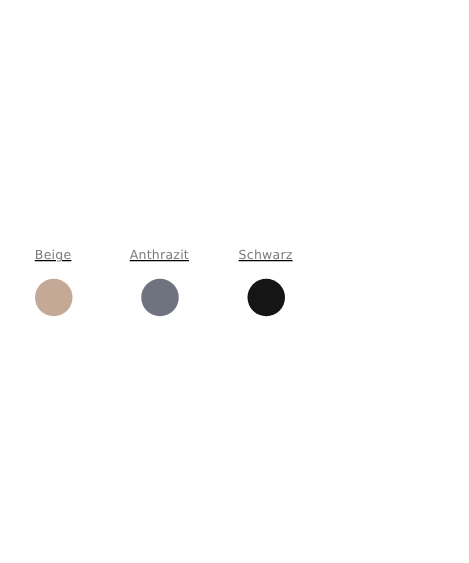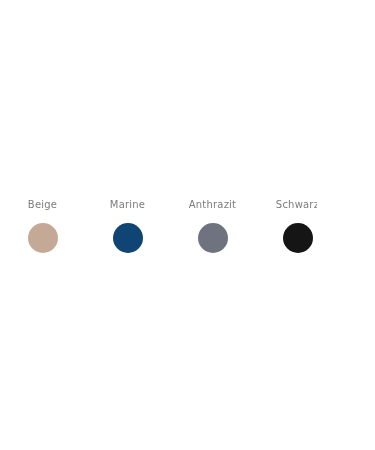--- a/index.html
+++ b/index.html
@@ -30,20 +30,21 @@
     position: absolute;
     left: 0;
     top: 194px;
     width: 317px;
     height: 62px;
     display: flex;
     flex-direction: row;
     flex-wrap: nowrap;
     align-items: flex-start;
     overflow: hidden;
+    text-decoration: underline;
   }
 
   .swatch-option {
     flex: 0 0 auto;
     width: 85px;
     height: 62px;
     display: flex;
     flex-direction: column;
     align-items: center;
     justify-content: flex-start;
@@ -91,26 +92,20 @@
   <div class="swatch-row">
 
     <div class="swatch-option">
       <span class="swatch-label" style="color: rgb(124, 124, 124);">Beige</span>
       <span class="swatch-dot-wrap">
         <span class="swatch-dot" style="background: rgb(197, 169, 151);"></span>
       </span>
     </div>
 
 
-    <div class="swatch-option">
-      <span class="swatch-label" style="color: rgb(124, 124, 124);">Marine</span>
-      <span class="swatch-dot-wrap">
-        <span class="swatch-dot" style="background: rgb(15, 68, 117);"></span>
-      </span>
-    </div>
 
     <div class="swatch-option">
       <span class="swatch-label" style="color: rgb(124, 124, 124);">Anthrazit</span>
       <span class="swatch-dot-wrap">
         <span class="swatch-dot" style="background: rgb(110, 115, 127);"></span>
       </span>
     </div>
 
     <div class="swatch-option">
       <span class="swatch-label" style="color: rgb(124, 124, 124);">Schwarz</span>

